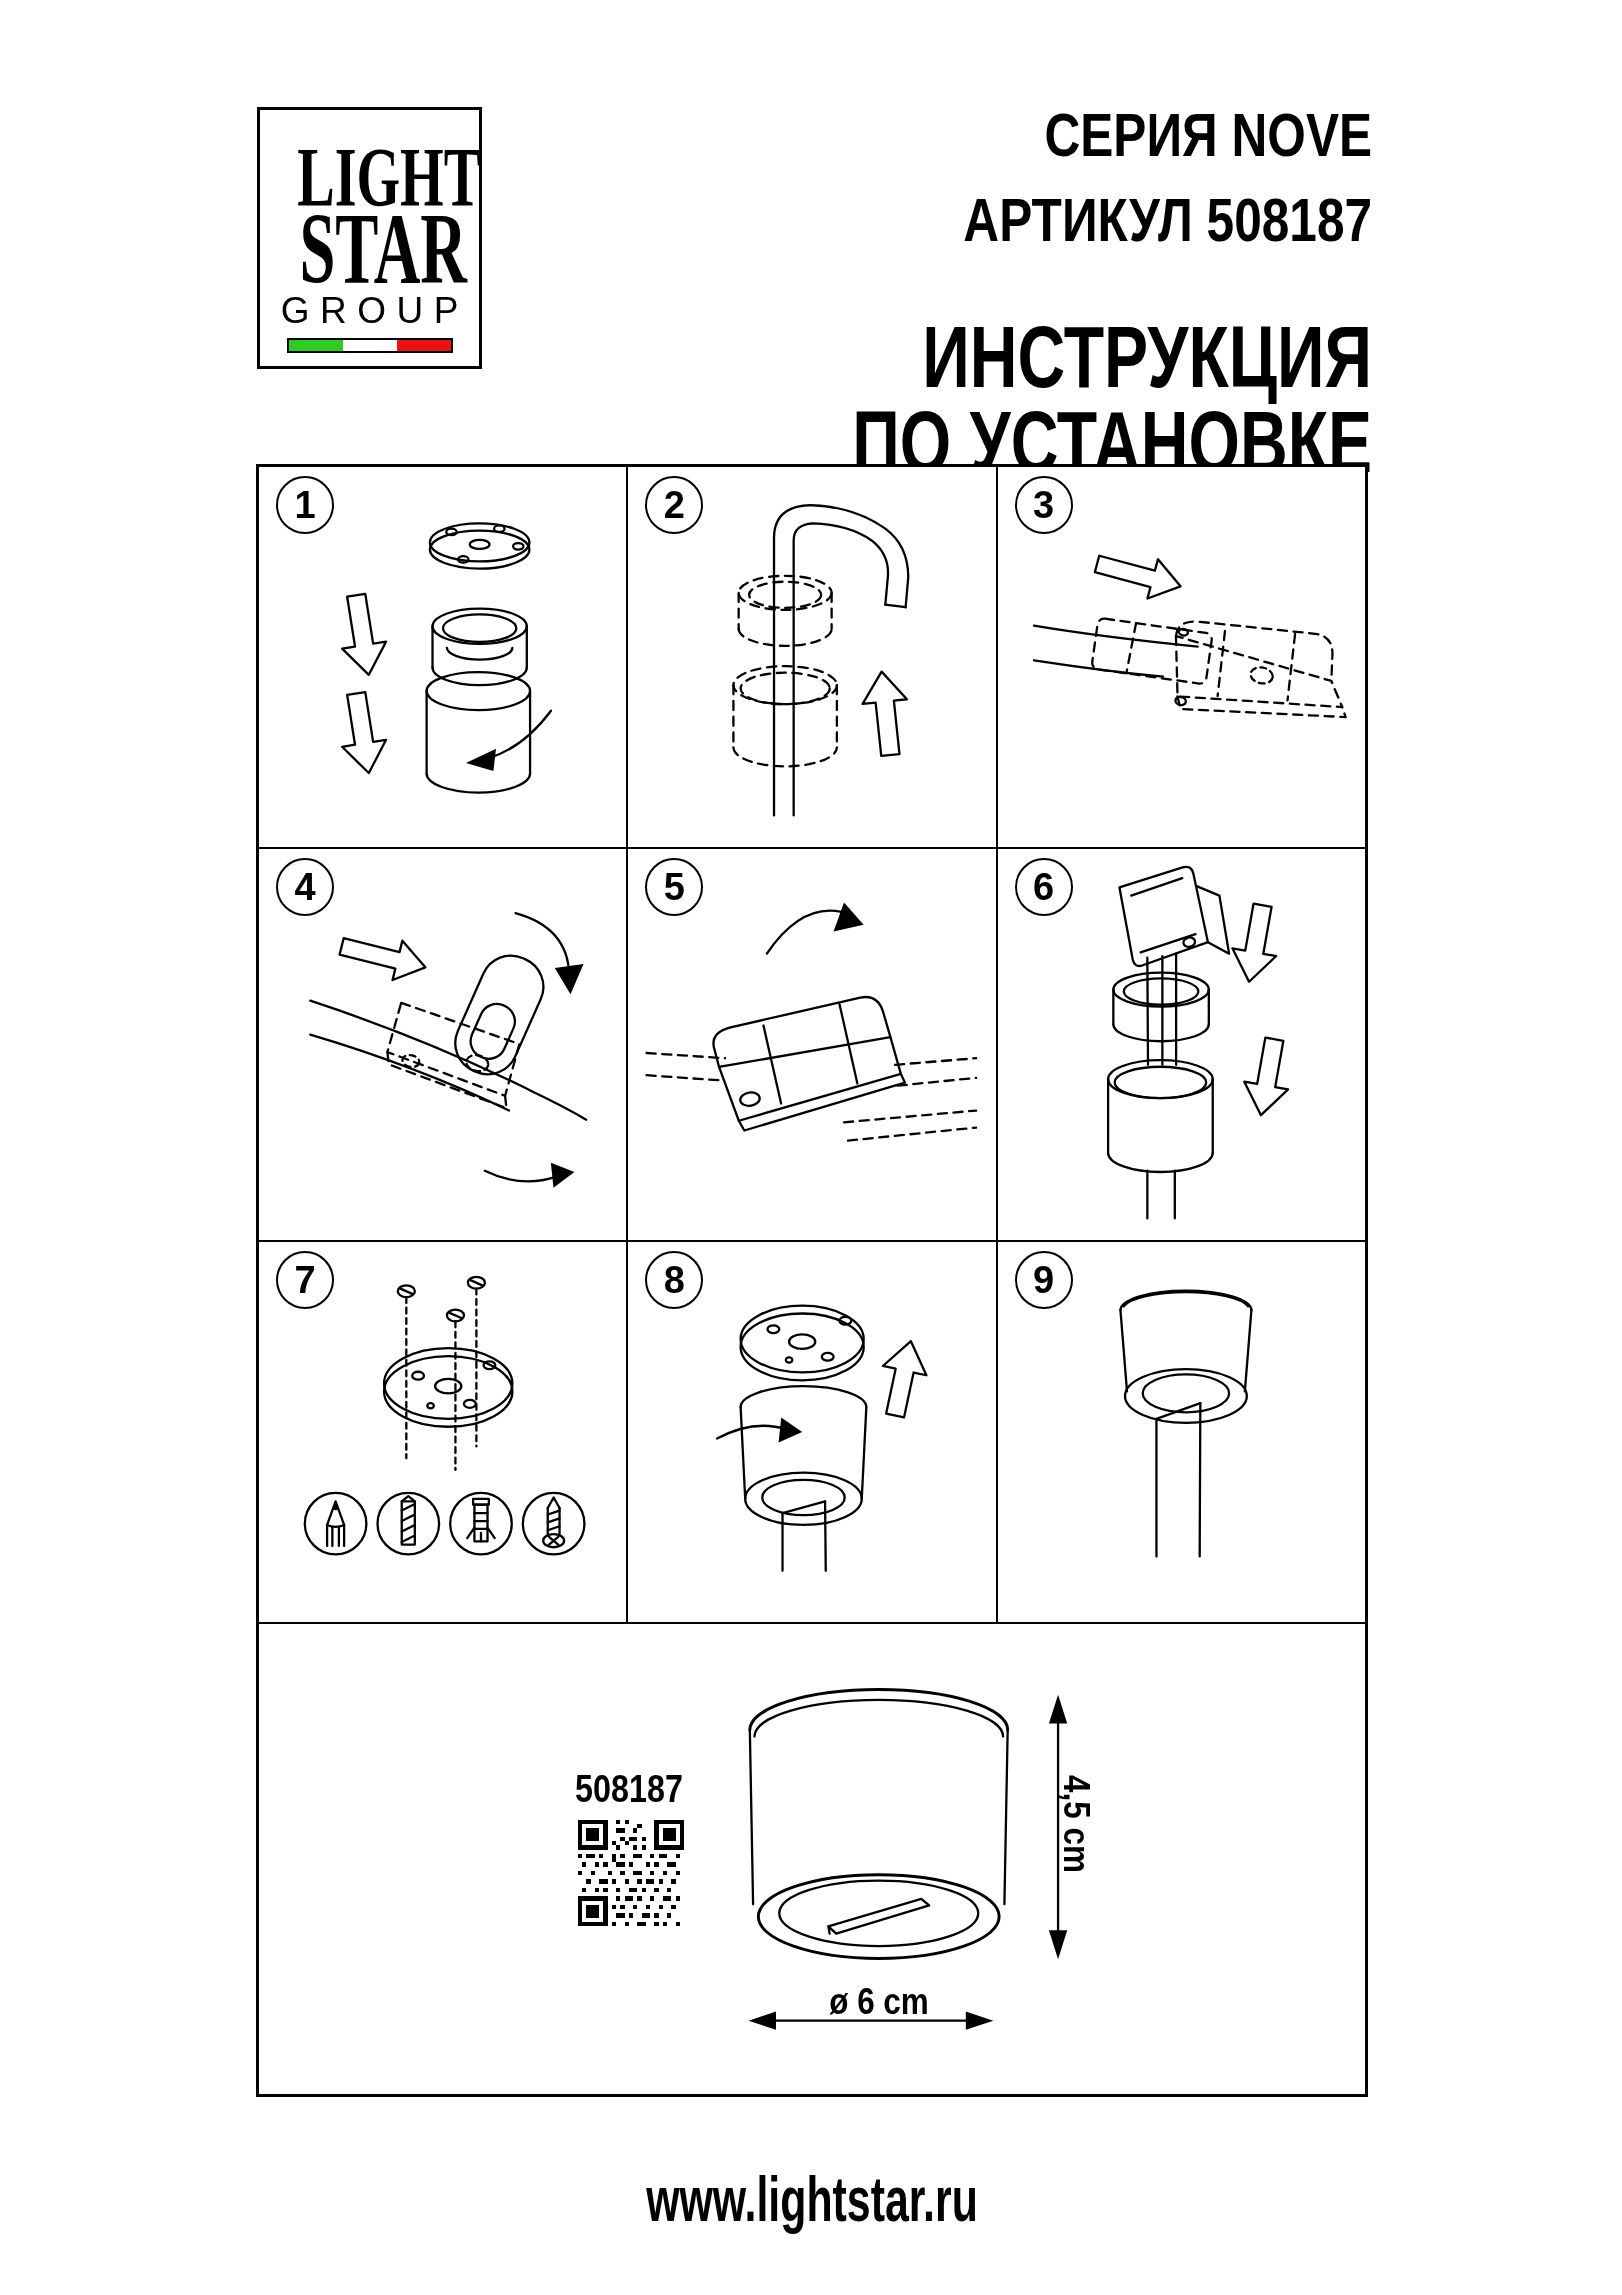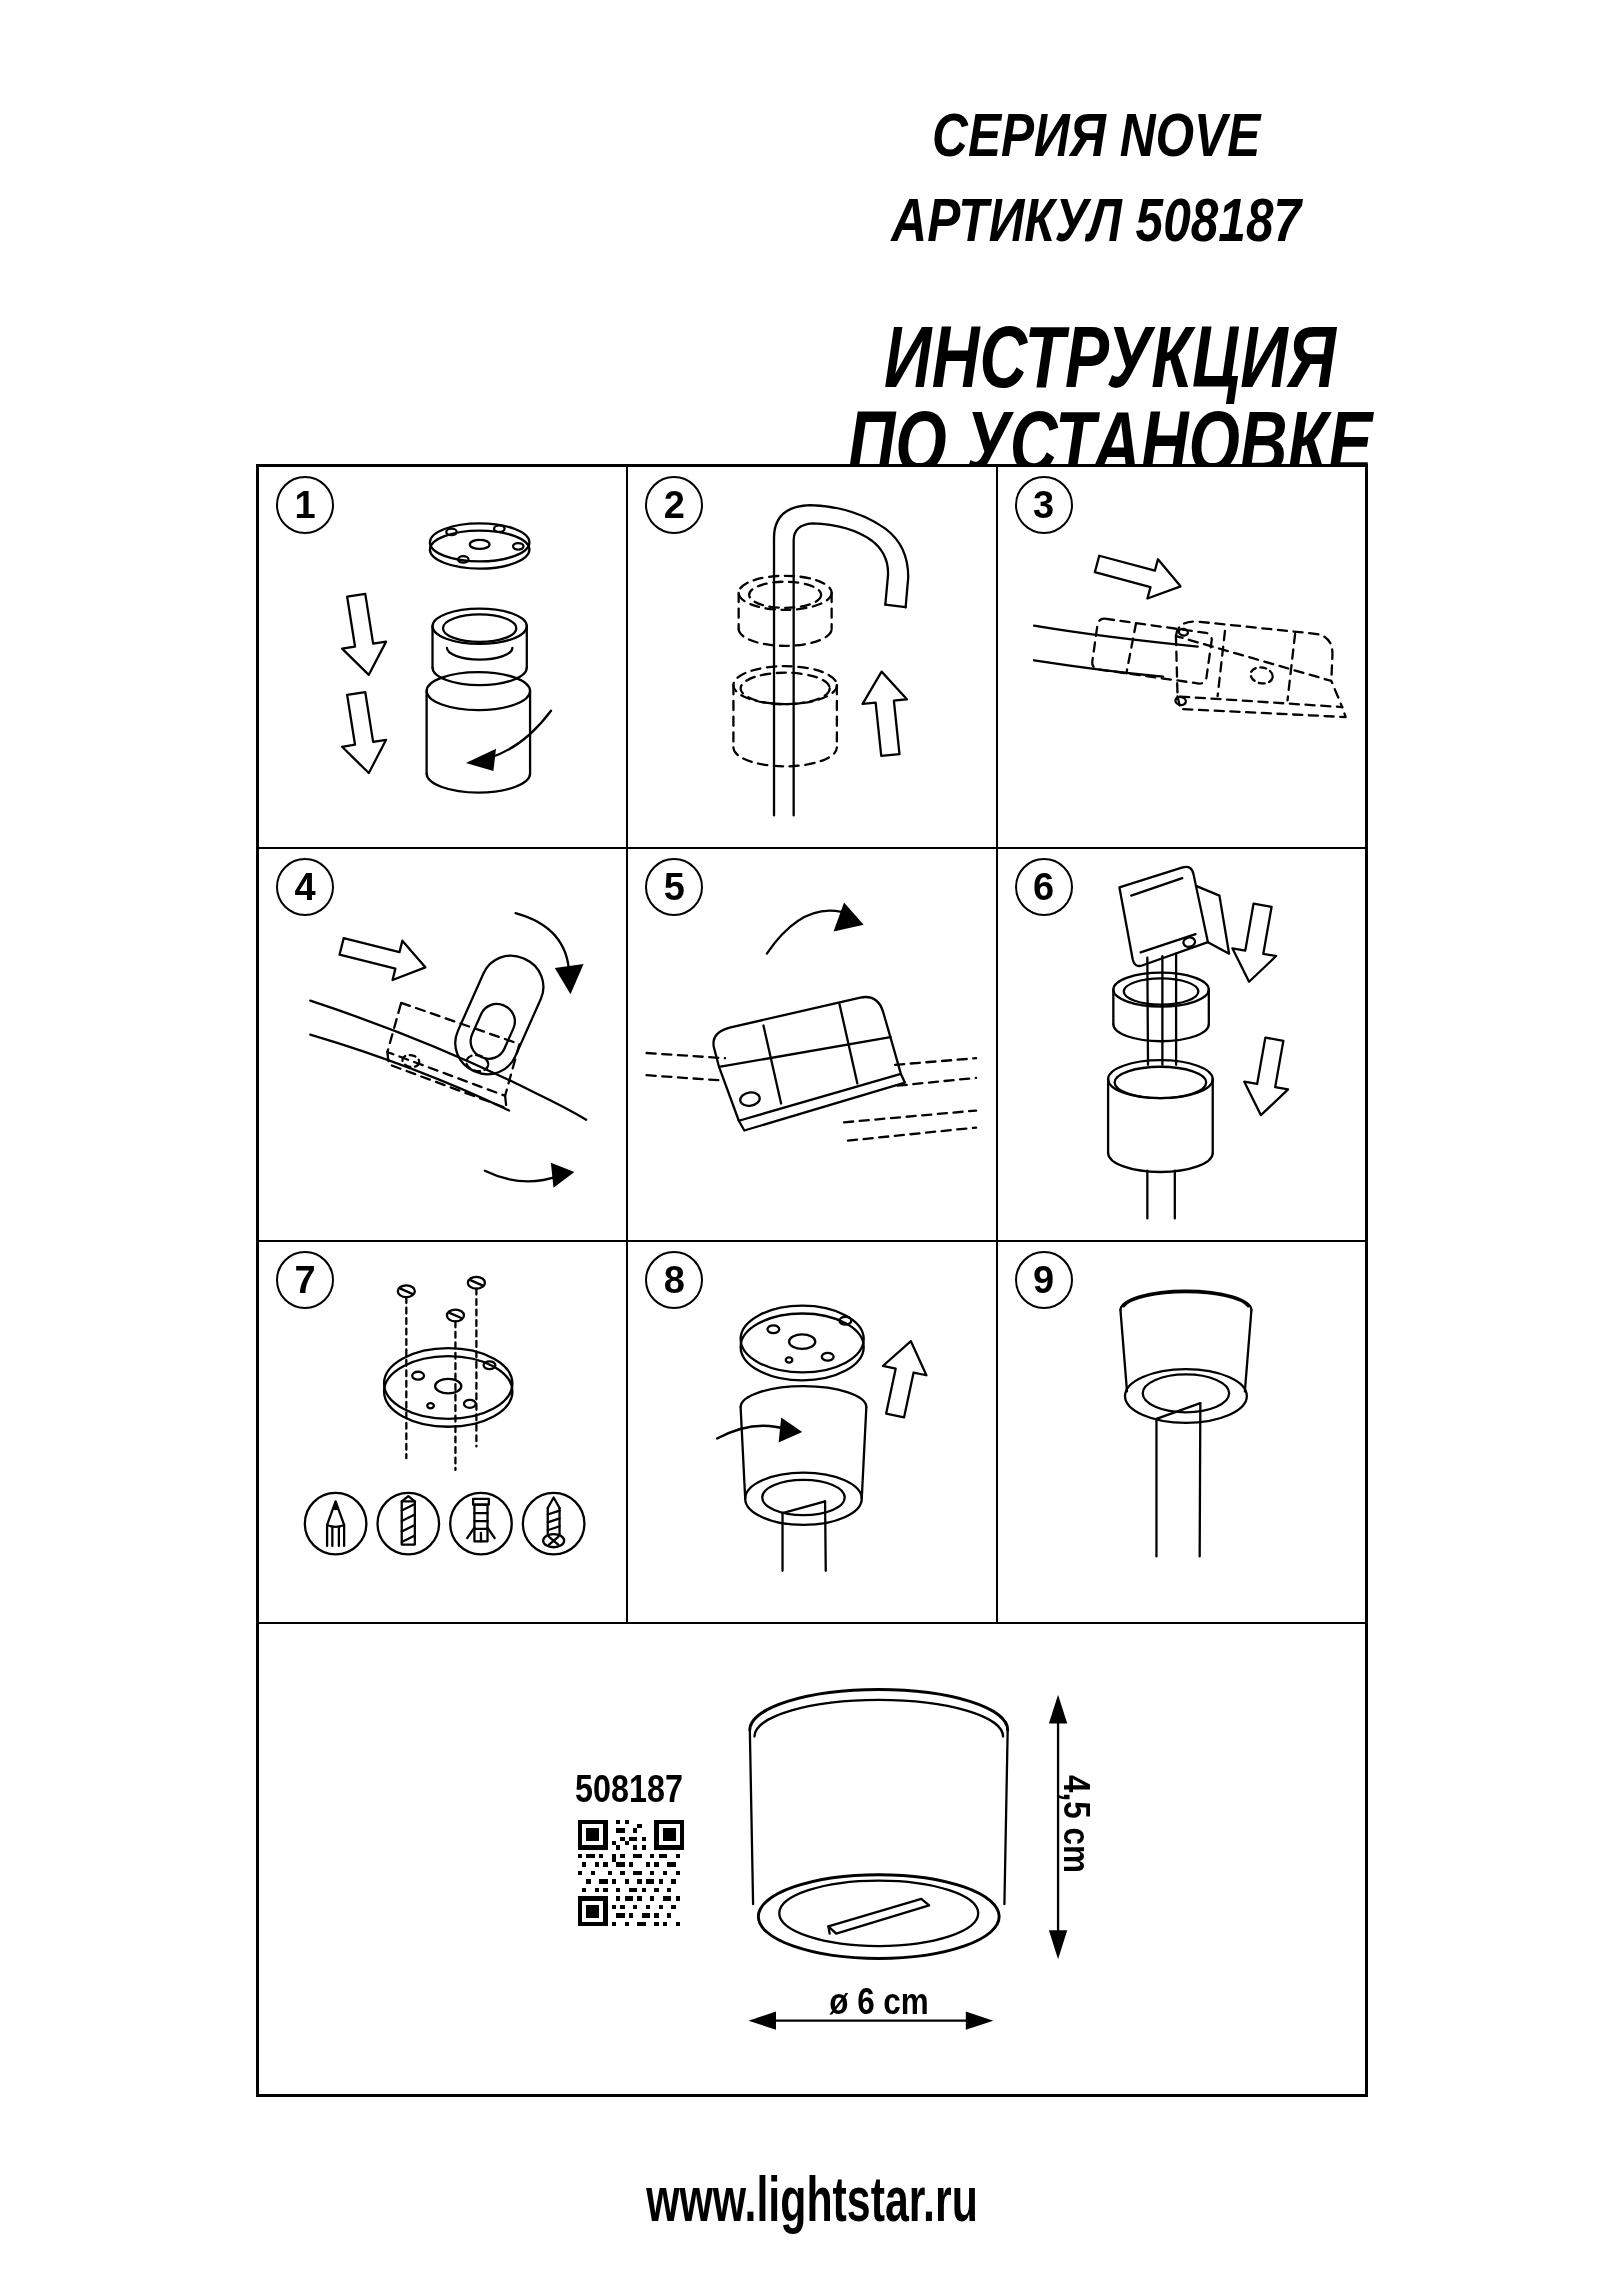--- a/index.html
+++ b/index.html
@@ -13,21 +13,21 @@
               font-size:85px;line-height:67px;transform:scaleX(0.66);transform-origin:50% 50%;}
   .logo-word2{font-family:"Liberation Serif",serif;font-weight:bold;
               font-size:101px;line-height:76px;transform:scaleX(0.64);transform-origin:50% 50%;}
   .logo-word3{margin-top:3.9px;font-size:37px;line-height:39px;font-weight:400;
               letter-spacing:10.5px;text-indent:10.5px;}
   .flag{margin:7.9px auto 0 auto;width:162px;height:11px;border:2px solid #000;
         display:flex;}
   .flag > div{flex:1;}
 
   
-  #title-block{position:absolute;right:251px;top:92px;text-align:center;font-style:italic;}
+  #title-block{position:absolute;right:251px;top:92px;text-align:right;}
   .title-small{font-size:62px;line-height:85px;font-weight:bold;
                transform:scaleX(0.80);transform-origin:100% 50%;white-space:nowrap;}
   .title-big{font-size:87px;line-height:85px;font-weight:bold;
              transform:scaleX(0.76);transform-origin:100% 50%;white-space:nowrap;}
   .title-gap{height:52px;}
 
   
   #grid{position:absolute;left:256px;top:464px;width:1112px;box-sizing:border-box;
         border:3.3px solid #000;background:#000;display:grid;
         grid-template-columns:repeat(3,1fr);
@@ -56,20 +56,30 @@
 
   
   #footer-url{position:absolute;left:50%;top:2163px;transform:translateX(-50%) scaleX(0.68);
               transform-origin:50% 50%;font-size:63px;font-weight:bold;white-space:nowrap;}
 </style>
 </head>
 <body>
 
 <div id="page">
 
+  <div id="logo-box">
+    <div class="logo-word1">LIGHT</div>
+    <div class="logo-word2">STAR</div>
+    <div class="logo-word3">GROUP</div>
+    <div class="flag">
+      <div style="background:#2ecc1e"></div>
+      <div style="background:#ffffff"></div>
+      <div style="background:#ee1111"></div>
+    </div>
+  </div>
 
   <div id="title-block">
     <div class="title-small">СЕРИЯ NOVE</div>
     <div class="title-small">АРТИКУЛ 508187</div>
     <div class="title-gap"></div>
     <div class="title-big">ИНСТРУКЦИЯ</div>
     <div class="title-big">ПО УСТАНОВКЕ</div>
   </div>
 
   <div id="grid">

